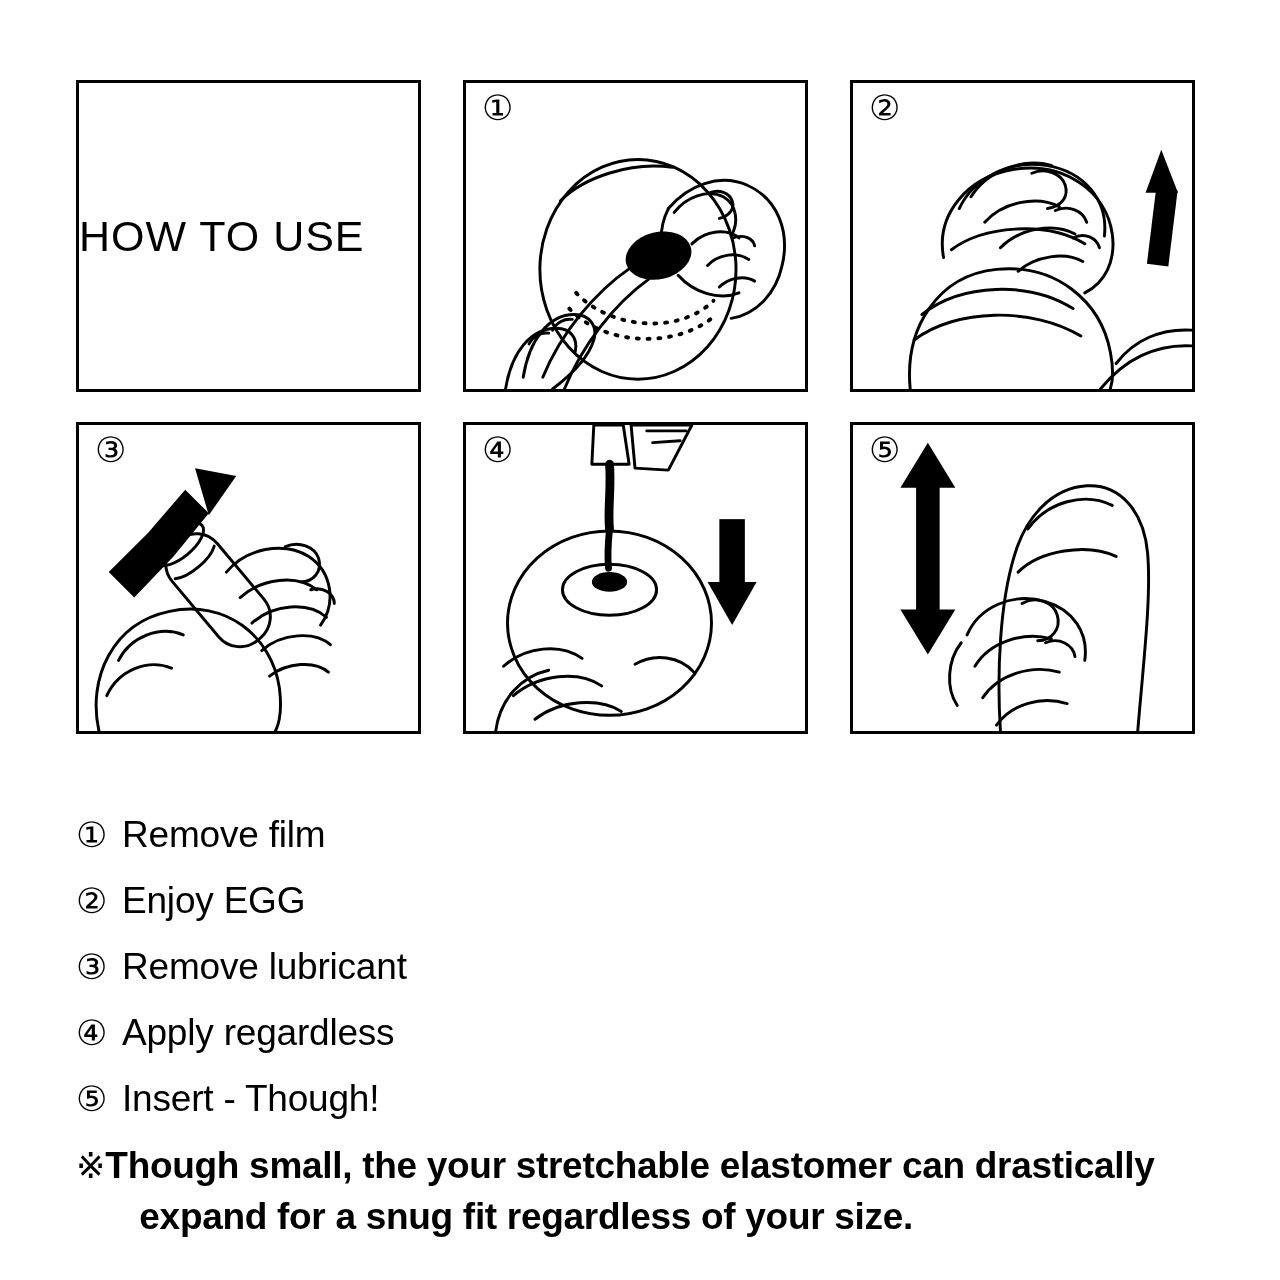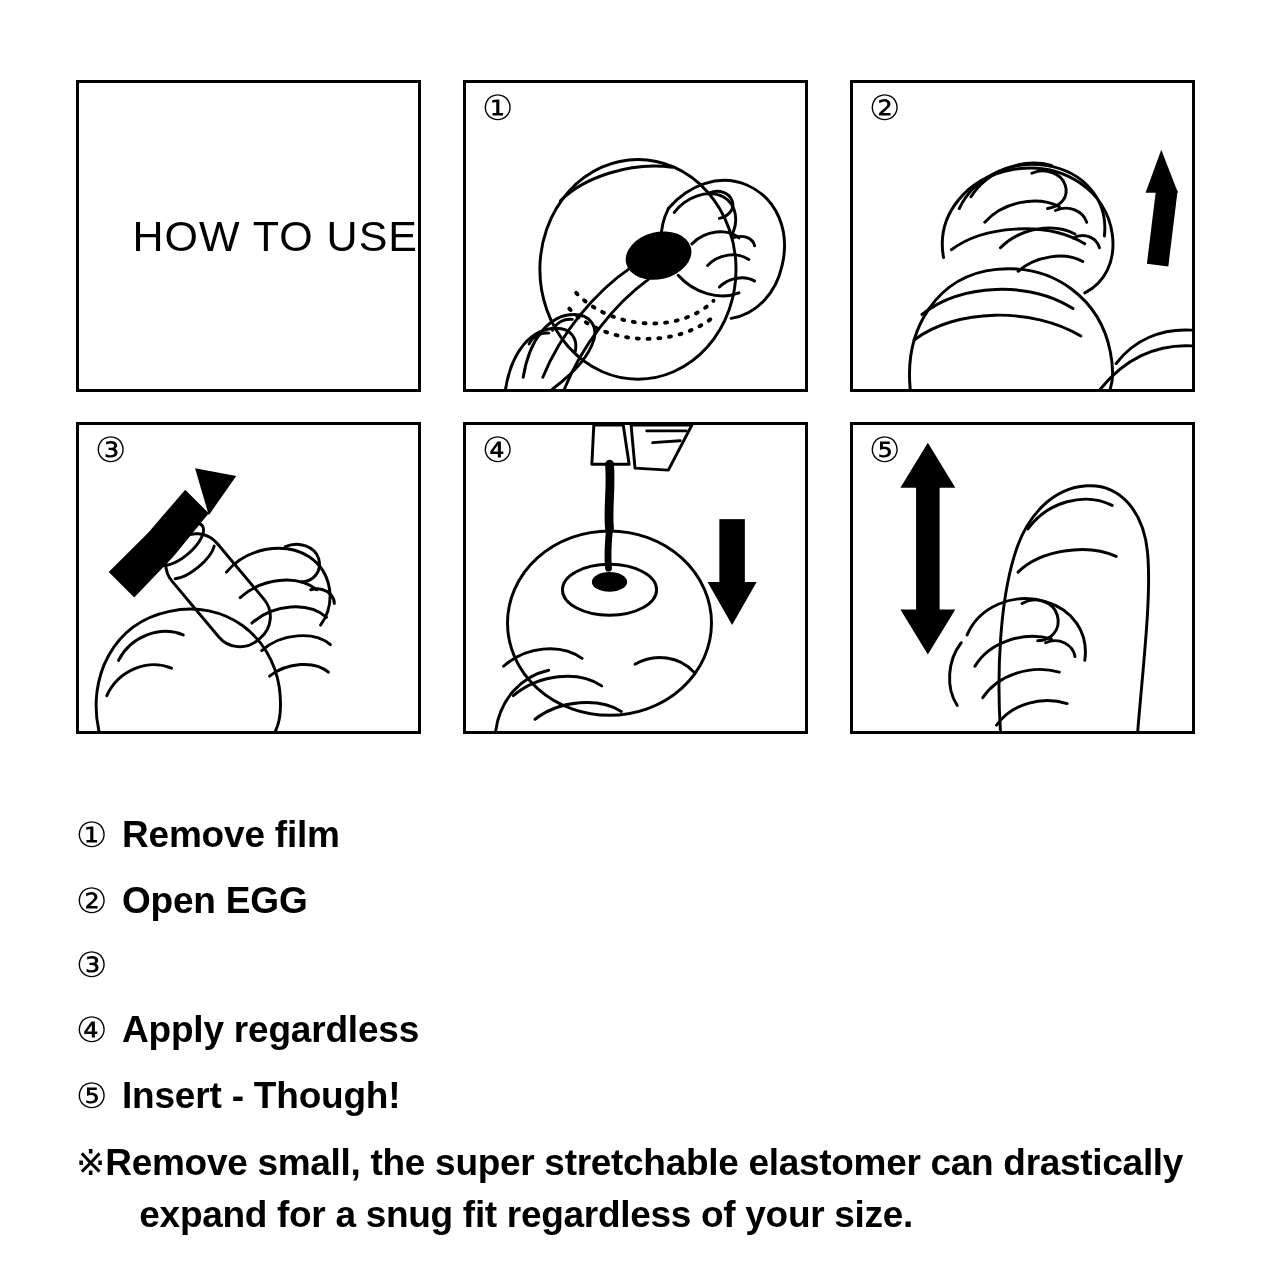--- a/index.html
+++ b/index.html
@@ -37,21 +37,21 @@
     border: 3px solid #000;
     box-sizing: border-box;
     background: #fff;
     overflow: hidden;
   }
   .panel-title {
     position: absolute;
     left: 0; right: 0;
     top: 50%;
     transform: translateY(-50%);
-    text-align: right;
+    text-align: left;
     font-size: 43px;
     letter-spacing: 1px;
     font-weight: 400;
   }
   .step-num {
     position: absolute;
     left: 16px;
     top: 8px;
     font-size: 35px;
     line-height: 1;
@@ -77,21 +77,21 @@
   }
   .legend-num {
     font-size: 35px;
     font-family: "DejaVu Sans", sans-serif;
     width: 46px;
     flex: 0 0 46px;
     line-height: 1.35;
   }
   .legend-text {
     font-size: 37px;
-    font-weight: 700;
+    font-weight: 400;
     line-height: 1.35;
     letter-spacing: -0.2px;
   }
   .note {
     display: flex;
     align-items: baseline;
     margin-top: 10px;
   }
   .note-mark {
     font-size: 35px;
@@ -281,37 +281,38 @@
   </div>
 
   <div class="legend">
 
     <div class="legend-row">
       <span class="legend-num">①</span>
       <span class="legend-text">Remove film</span>
     </div>
     <div class="legend-row">
       <span class="legend-num">②</span>
-      <span class="legend-text">Open EGG</span>
+      <span class="legend-text">Enjoy EGG</span>
     </div>
     <div class="legend-row">
       <span class="legend-num">③</span>
+      <span class="legend-text">Remove lubricant</span>
     </div>
     <div class="legend-row">
       <span class="legend-num">④</span>
       <span class="legend-text">Apply regardless</span>
     </div>
     <div class="legend-row">
       <span class="legend-num">⑤</span>
       <span class="legend-text">Insert - Though!</span>
     </div>
 
     <div class="note">
       <span class="note-mark">※</span>
       <span class="note-text">
-        <span>Remove small, the super stretchable elastomer can drastically</span>
+        <span>Though small, the your stretchable elastomer can drastically</span>
         <span class="ln2">expand for a snug fit regardless of your size.</span>
       </span>
     </div>
 
   </div>
 
 </div>
 
 </body></html>

